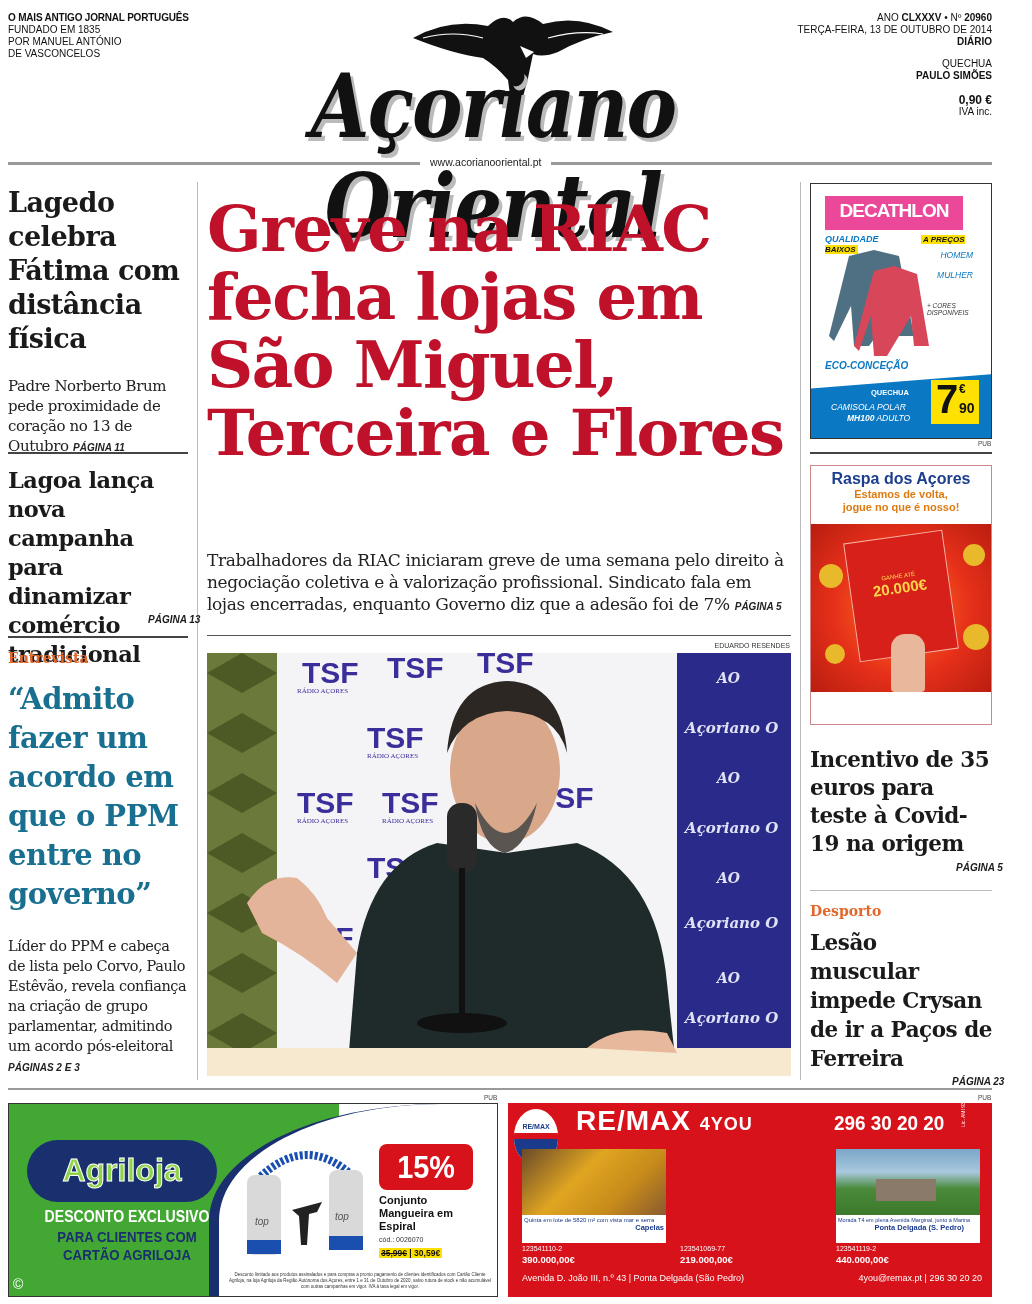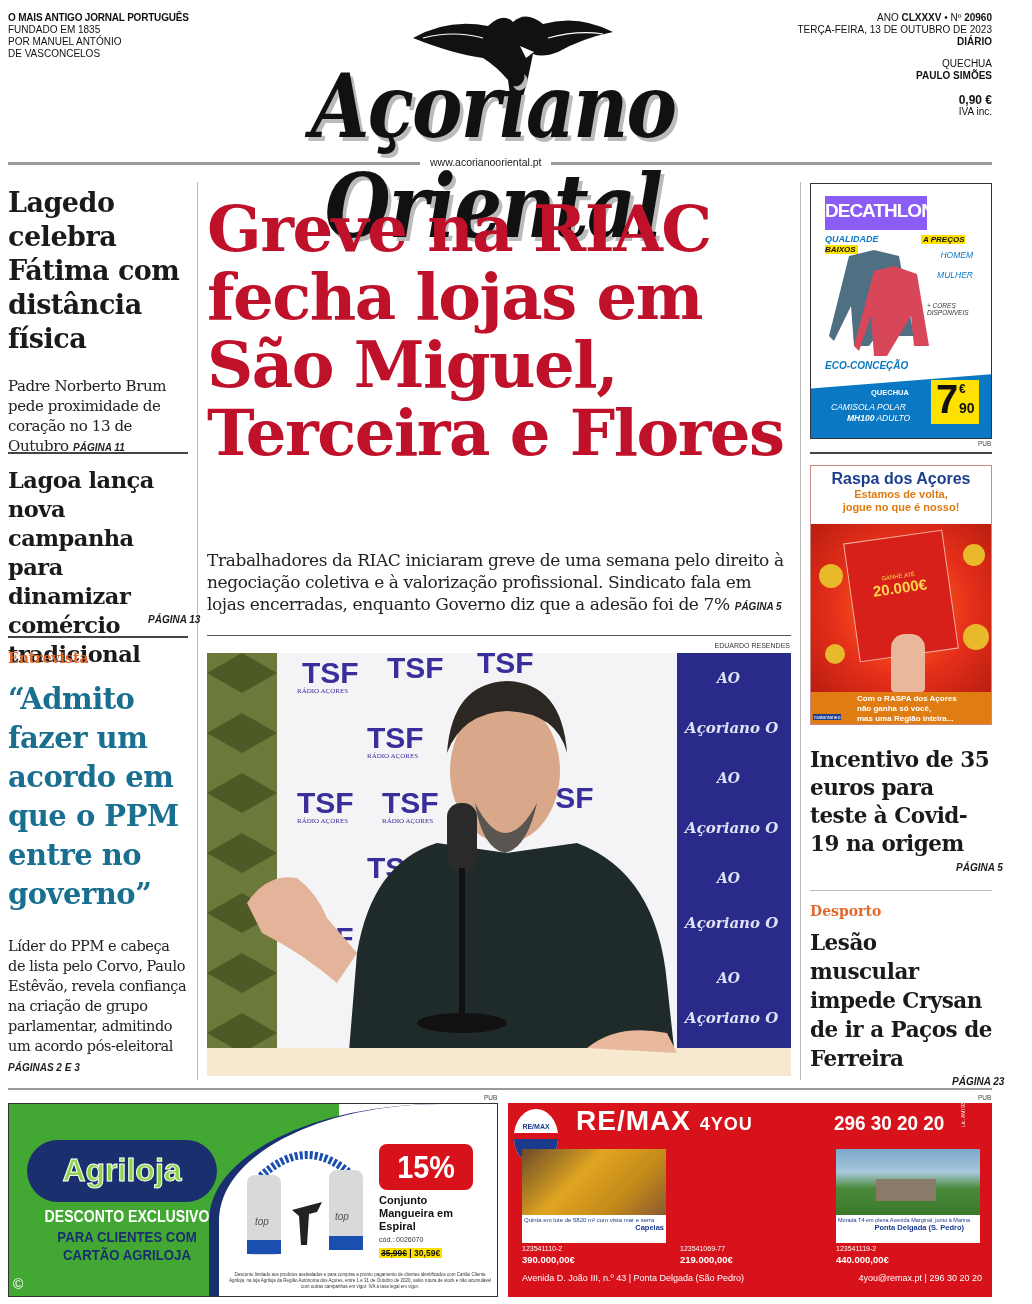--- a/index.html
+++ b/index.html
@@ -72,21 +72,21 @@
   <div class="logo-text">Açoriano Oriental</div>
 </div>
 
 <div class="abs mast-right cond">
   <div>
     <span>ANO</span>
     <b>CLXXXV</b>
     <span>• Nº</span>
     <b>20960</b>
   </div>
-  <div>TERÇA-FEIRA, 13 DE OUTUBRO DE 2023</div>
+  <div>TERÇA-FEIRA, 13 DE OUTUBRO DE 2014</div>
   <div><b>DIÁRIO</b></div>
   <div style="margin-top:10px">QUECHUA</div>
   <div><b>PAULO SIMÕES</b></div>
   <div style="margin-top:12px;font-size:12px;"><b>0,90 €</b></div>
   <div>IVA inc.</div>
 </div>
 
 <div class="abs rule-top"></div>
 <div class="abs url cond">www.acorianooriental.pt</div>
 
@@ -172,21 +172,21 @@
     <rect x="240" y="150" width="30" height="70" rx="14" fill="#2a2a2a"></rect>
     <rect x="252" y="215" width="6" height="150" fill="#111"></rect>
     <ellipse cx="255" cy="370" rx="45" ry="10" fill="#111"></ellipse>
 
     <rect x="0" y="395" width="584" height="28" fill="#f7e9cf"></rect>
     <path d="M380 395 Q410 370 460 380 L470 400 Z" fill="#e8b89c"></path>
   </svg>
 </div>
 
 <div class="abs ad-dec">
-  <div style="position:absolute;left:14px;top:12px;width:102px;height:34px;background:#8b5cf6;">
+  <div style="position:absolute;left:14px;top:12px;width:138px;height:34px;background:#ec4899;">
     <div class="sans" style="color:#fff;font-weight:700;font-size:19px;letter-spacing:-1px;text-align:center;line-height:30px;">DECATHLON</div>
   </div>
   <div class="sans" style="position:absolute;left:14px;top:50px;font-size:9px;font-weight:700;font-style:italic;color:#0a78c2;">
     <span>QUALIDADE</span>
     <span style="background:#ffe100;color:#111;padding:0 2px;font-size:8px;margin-left:40px;">A PREÇOS BAIXOS</span>
   </div>
   <svg style="position:absolute;left:18px;top:62px;" width="110" height="110" viewBox="0 0 110 110">
     <path d="M20 10 L45 4 L70 10 L85 90 L70 90 L68 60 L40 100 L25 100 L22 60 L5 95 L0 90 Z" fill="#4f6f82"></path>
     <path d="M45 25 L65 20 L88 28 L100 100 L85 100 L82 70 L58 110 L45 110 L42 70 L30 105 L25 100 Z" fill="#d8465a"></path>
   </svg>
@@ -217,28 +217,20 @@
   <div style="position:absolute;left:0;top:58px;width:182px;height:168px;background:radial-gradient(circle at 50% 50%,#ff7a1a 0%,#e6301a 55%,#b81d10 100%);">
     <div style="position:absolute;left:40px;top:12px;width:100px;height:120px;background:#d8201a;transform:rotate(-8deg);border:1px solid #f7b2a0;">
       <div class="sans" style="text-align:center;margin-top:36px;font-size:6px;color:#ffd54a;">GANHE ATÉ</div>
       <div class="sans" style="text-align:center;font-size:15px;font-weight:700;color:#ffd54a;">20.000€</div>
     </div>
     <div style="position:absolute;left:8px;top:40px;width:24px;height:24px;border-radius:50%;background:#e8b92a;"></div>
     <div style="position:absolute;right:8px;top:20px;width:22px;height:22px;border-radius:50%;background:#e8b92a;"></div>
     <div style="position:absolute;right:4px;top:100px;width:26px;height:26px;border-radius:50%;background:#e8b92a;"></div>
     <div style="position:absolute;left:14px;top:120px;width:20px;height:20px;border-radius:50%;background:#e8b92a;"></div>
     <div style="position:absolute;left:80px;top:110px;width:34px;height:58px;background:#e9b89c;border-radius:14px 14px 4px 4px;"></div>
-  </div>
-  <div style="position:absolute;left:0;top:226px;width:182px;height:34px;background:#e07d12;">
-    <div class="sans" style="position:absolute;left:46px;top:2px;font-size:8px;font-weight:700;color:#fff;line-height:10px;">
-      <div>Com o RASPA dos Açores</div>
-      <div>não ganha só você,</div>
-      <div>mas uma Região inteira...</div>
-    </div>
-    <div class="sans" style="position:absolute;left:2px;top:22px;font-size:5px;color:#fff;background:#1d3e8e;padding:0 1px;">matantaneo</div>
   </div>
 </div>
 
 <div class="abs col-right hl incentivo">Incentivo de 35 euros para teste à Covid-19 na origem</div>
 <div class="abs pg" style="left:956px;top:862px;">PÁGINA 5</div>
 <div class="abs col-right hr" style="top:890px;height:1px;background:#bbb;"></div>
 <div class="abs col-right desp-label">Desporto</div>
 <div class="abs col-right hl lesao">Lesão muscular impede Crysan de ir a Paços de Ferreira</div>
 <div class="abs pg" style="left:952px;top:1076px;">PÁGINA 23</div>
 

